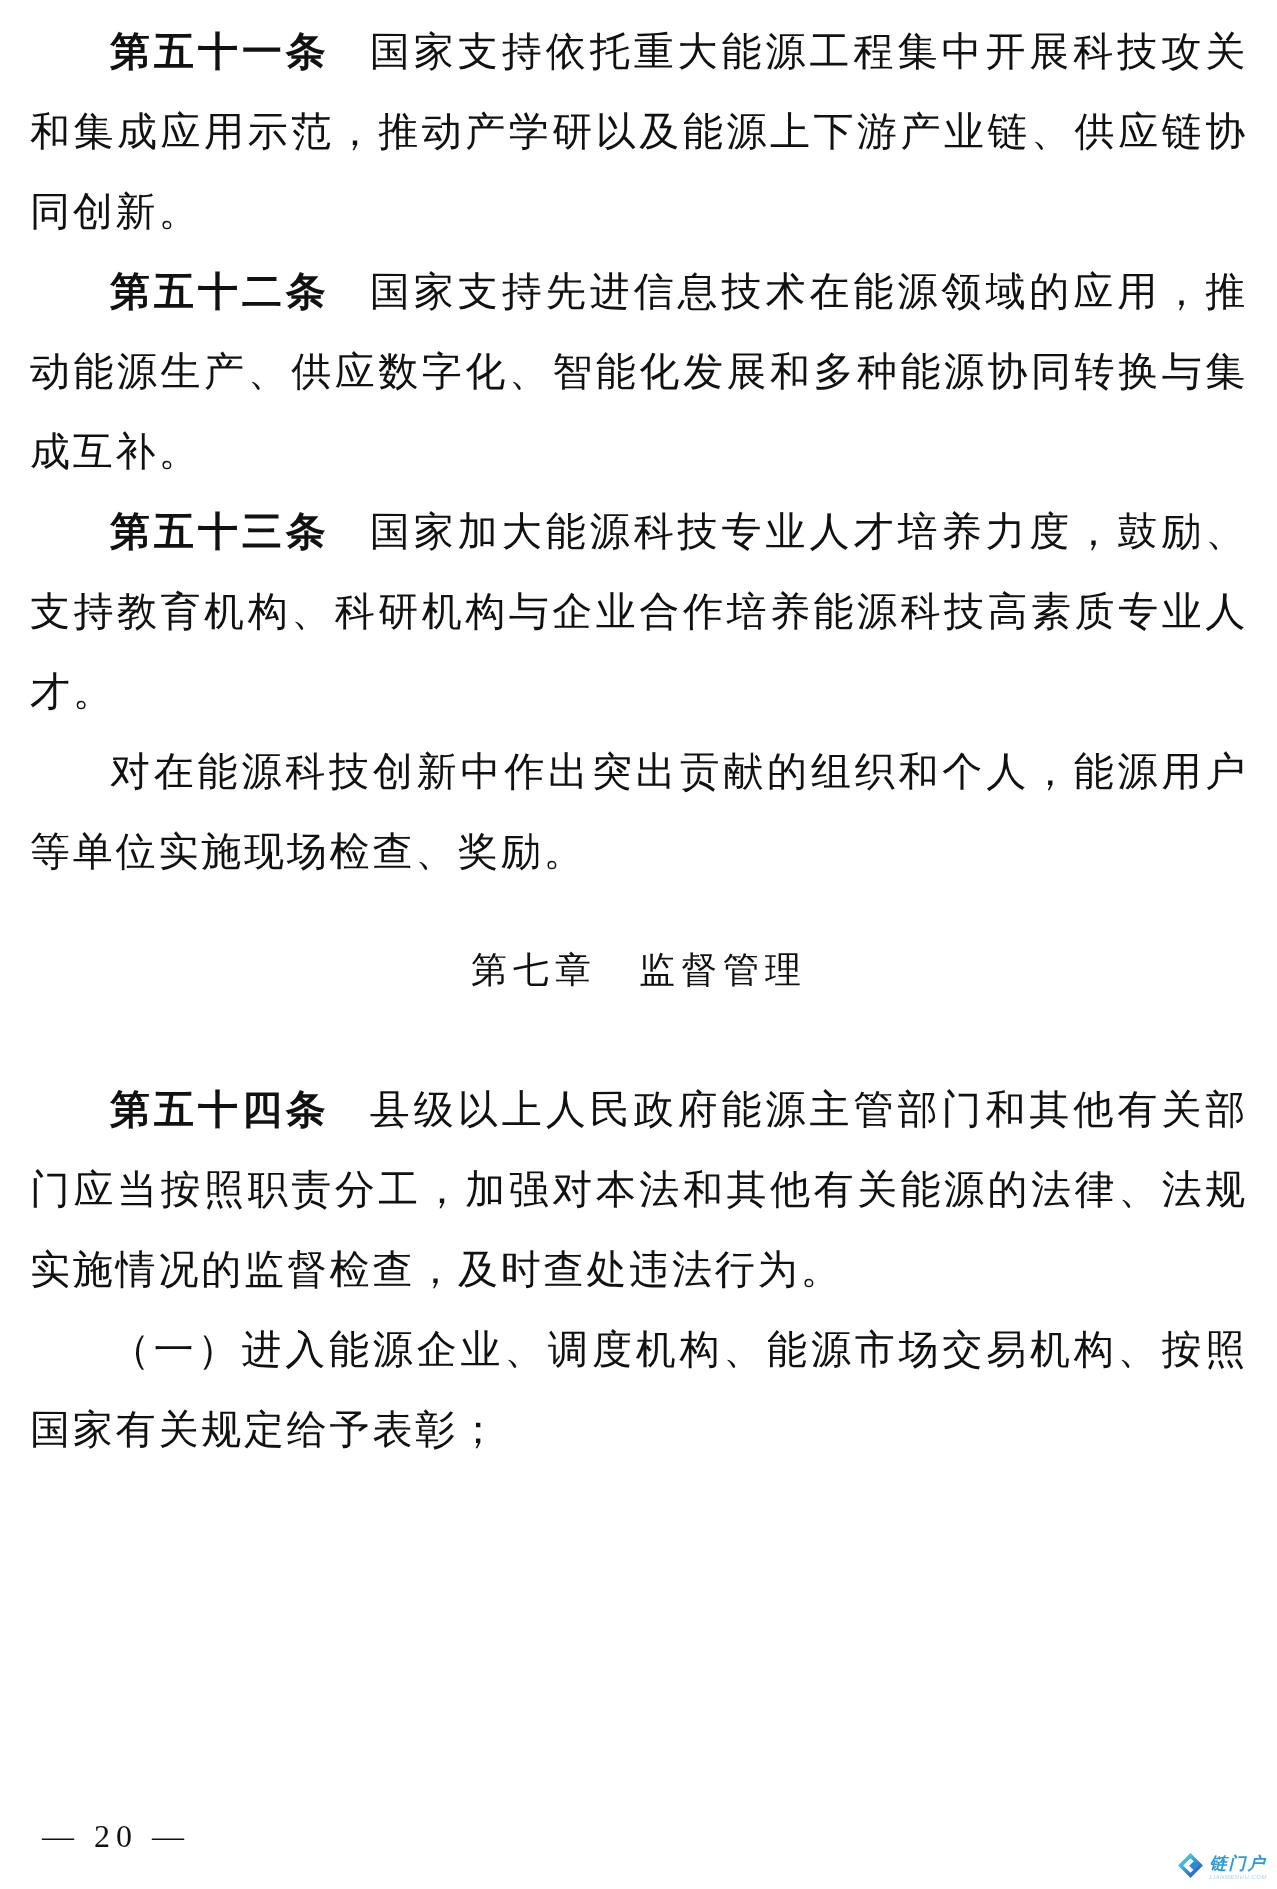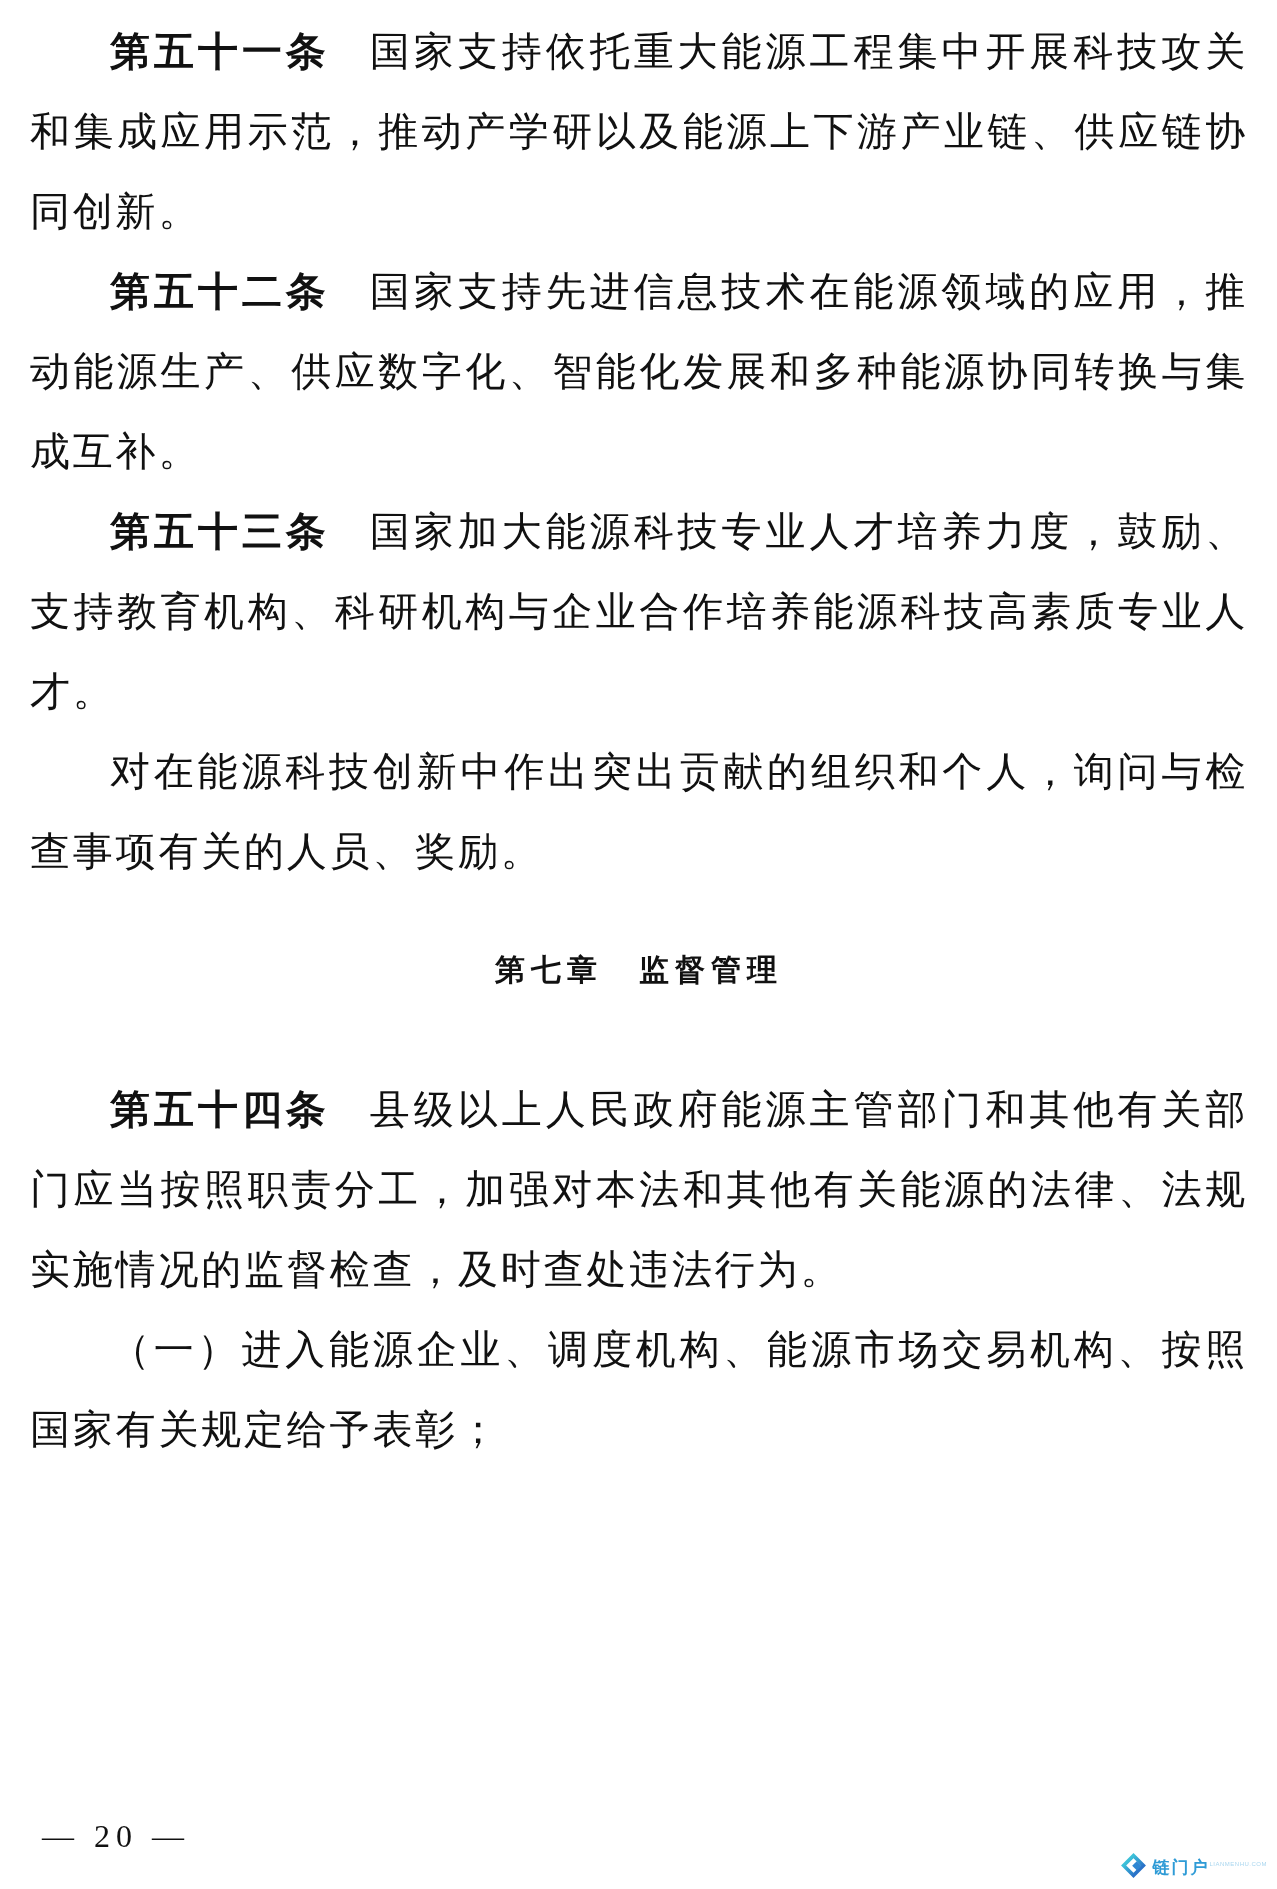--- a/index.html
+++ b/index.html
@@ -28,22 +28,22 @@
     text-indent: 2em;
     word-break: break-all;
   }
   .lead {
     font-weight: bold;
     margin-right: 1em;
   }
   .lead:empty { margin: 0; display: none; }
   .chapter {
     margin: 36px 0 58px 0;
-    font-size: 30px;
-    font-weight: bold;
+    font-size: 36px;
+    font-weight: normal;
     line-height: 84px;
     letter-spacing: 6px;
     text-align: center;
     text-indent: 0;
   }
   .footer-pageno {
     position: absolute;
     left: 42px;
     top: 1814px;
     font-size: 32px;
@@ -54,21 +54,21 @@
   }
   .watermark {
     position: absolute;
     right: 10px;
     bottom: 6px;
     display: flex;
     align-items: center;
     gap: 5px;
   }
   .wm-icon { display: block; }
-  .wm-texts { display: flex; line-height: 1; }
+  .wm-texts { display: flex; flex-direction: column; line-height: 1; font-style: italic; }
   .wm-brand {
     font-size: 17px;
     font-weight: bold;
     letter-spacing: 2px;
     font-family: "Liberation Sans", "DejaVu Sans", sans-serif;
   }
   .wm-domain {
     font-size: 6px;
     margin-top: 2px;
     letter-spacing: 0.5px;
@@ -81,21 +81,21 @@
 <div class="page">
 
   <div class="textblock">
 
     <p class="para"><span class="lead">第五十一条</span><span>国家支持依托重大能源工程集中开展科技攻关和集成应用示范，推动产学研以及能源上下游产业链、供应链协同创新。</span></p>
 
     <p class="para"><span class="lead">第五十二条</span><span>国家支持先进信息技术在能源领域的应用，推动能源生产、供应数字化、智能化发展和多种能源协同转换与集成互补。</span></p>
 
     <p class="para"><span class="lead">第五十三条</span><span>国家加大能源科技专业人才培养力度，鼓励、支持教育机构、科研机构与企业合作培养能源科技高素质专业人才。</span></p>
 
-    <p class="para"><span>对在能源科技创新中作出突出贡献的组织和个人，询问与检查事项有关的人员、奖励。</span></p>
+    <p class="para"><span>对在能源科技创新中作出突出贡献的组织和个人，能源用户等单位实施现场检查、奖励。</span></p>
 
     <h2 class="chapter">第七章　监督管理</h2>
 
     <p class="para"><span class="lead">第五十四条</span><span>县级以上人民政府能源主管部门和其他有关部门应当按照职责分工，加强对本法和其他有关能源的法律、法规实施情况的监督检查，及时查处违法行为。</span></p>
 
 
     <p class="para"><span>（一）进入能源企业、调度机构、能源市场交易机构、按照国家有关规定给予表彰；</span></p>
 
 
   </div>

